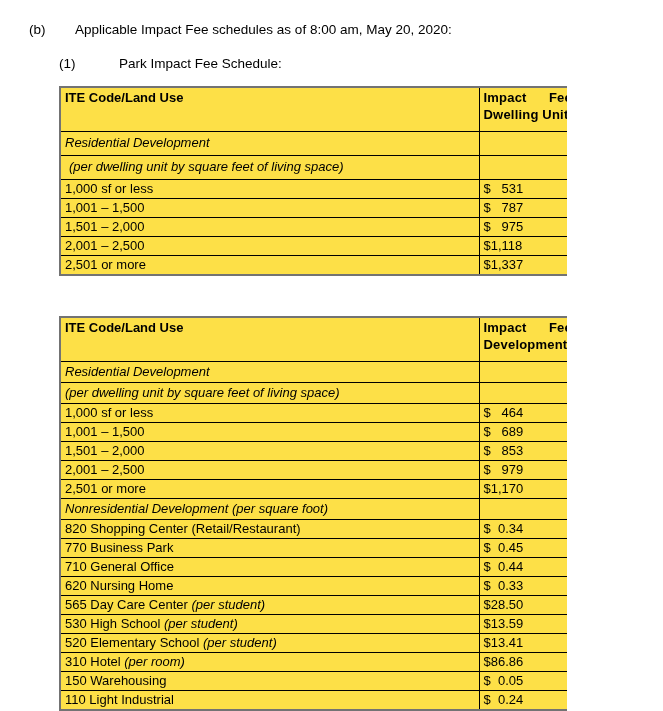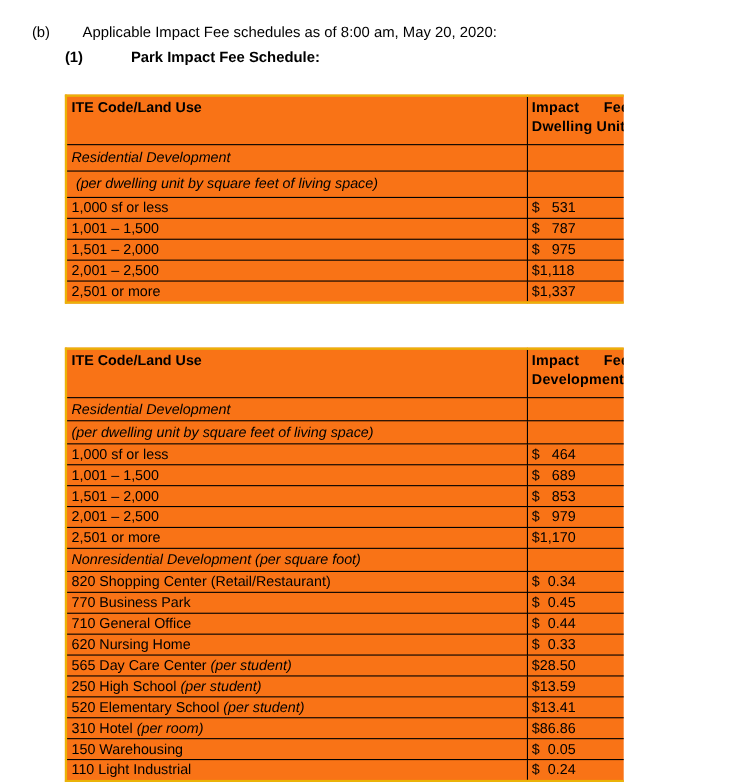--- a/index.html
+++ b/index.html
@@ -41,32 +41,32 @@
   .subhead {
     position: absolute;
     font-size: 13.5px;
     line-height: 17px;
     white-space: nowrap;
   }
   .subhead .marker {
     display: inline-block;
     width: 60px;
   }
-  #subhead-1 { left: 59px; top: 43px; font-weight: bold; }
+  #subhead-1 { left: 59px; top: 55px; }
   #subhead-2 { left: 59px; top: 285px; }
 
   
   .fee-table {
     position: absolute;
     border-collapse: collapse;
     table-layout: fixed;
     width: 562px;
-    border: 2px solid #eab308;
+    border: 2px solid #737373;
     font-size: 13px;
-    background: #f97316;
+    background: #fde047;
   }
   #table-park     { left: 59px; top: 86px; }
   #table-mobility { left: 59px; top: 316px; }
 
   .fee-table col.c-use  { width: 419px; }
   .fee-table col.c-fee  { width: 143px; }
 
   .fee-table td,
   .fee-table th {
     border: 1px solid #000;
@@ -267,21 +267,21 @@
       </tr>
       <tr>
         <td class="label"><span>620 Nursing Home</span><span class="note"></span></td>
         <td class="money">$  0.33</td>
       </tr>
       <tr>
         <td class="label"><span>565 Day Care Center </span><span class="note">(per student)</span></td>
         <td class="money">$28.50</td>
       </tr>
       <tr>
-        <td class="label"><span>250 High School </span><span class="note">(per student)</span></td>
+        <td class="label"><span>530 High School </span><span class="note">(per student)</span></td>
         <td class="money">$13.59</td>
       </tr>
       <tr>
         <td class="label"><span>520 Elementary School </span><span class="note">(per student)</span></td>
         <td class="money">$13.41</td>
       </tr>
       <tr>
         <td class="label"><span>310 Hotel </span><span class="note">(per room)</span></td>
         <td class="money">$86.86</td>
       </tr>

